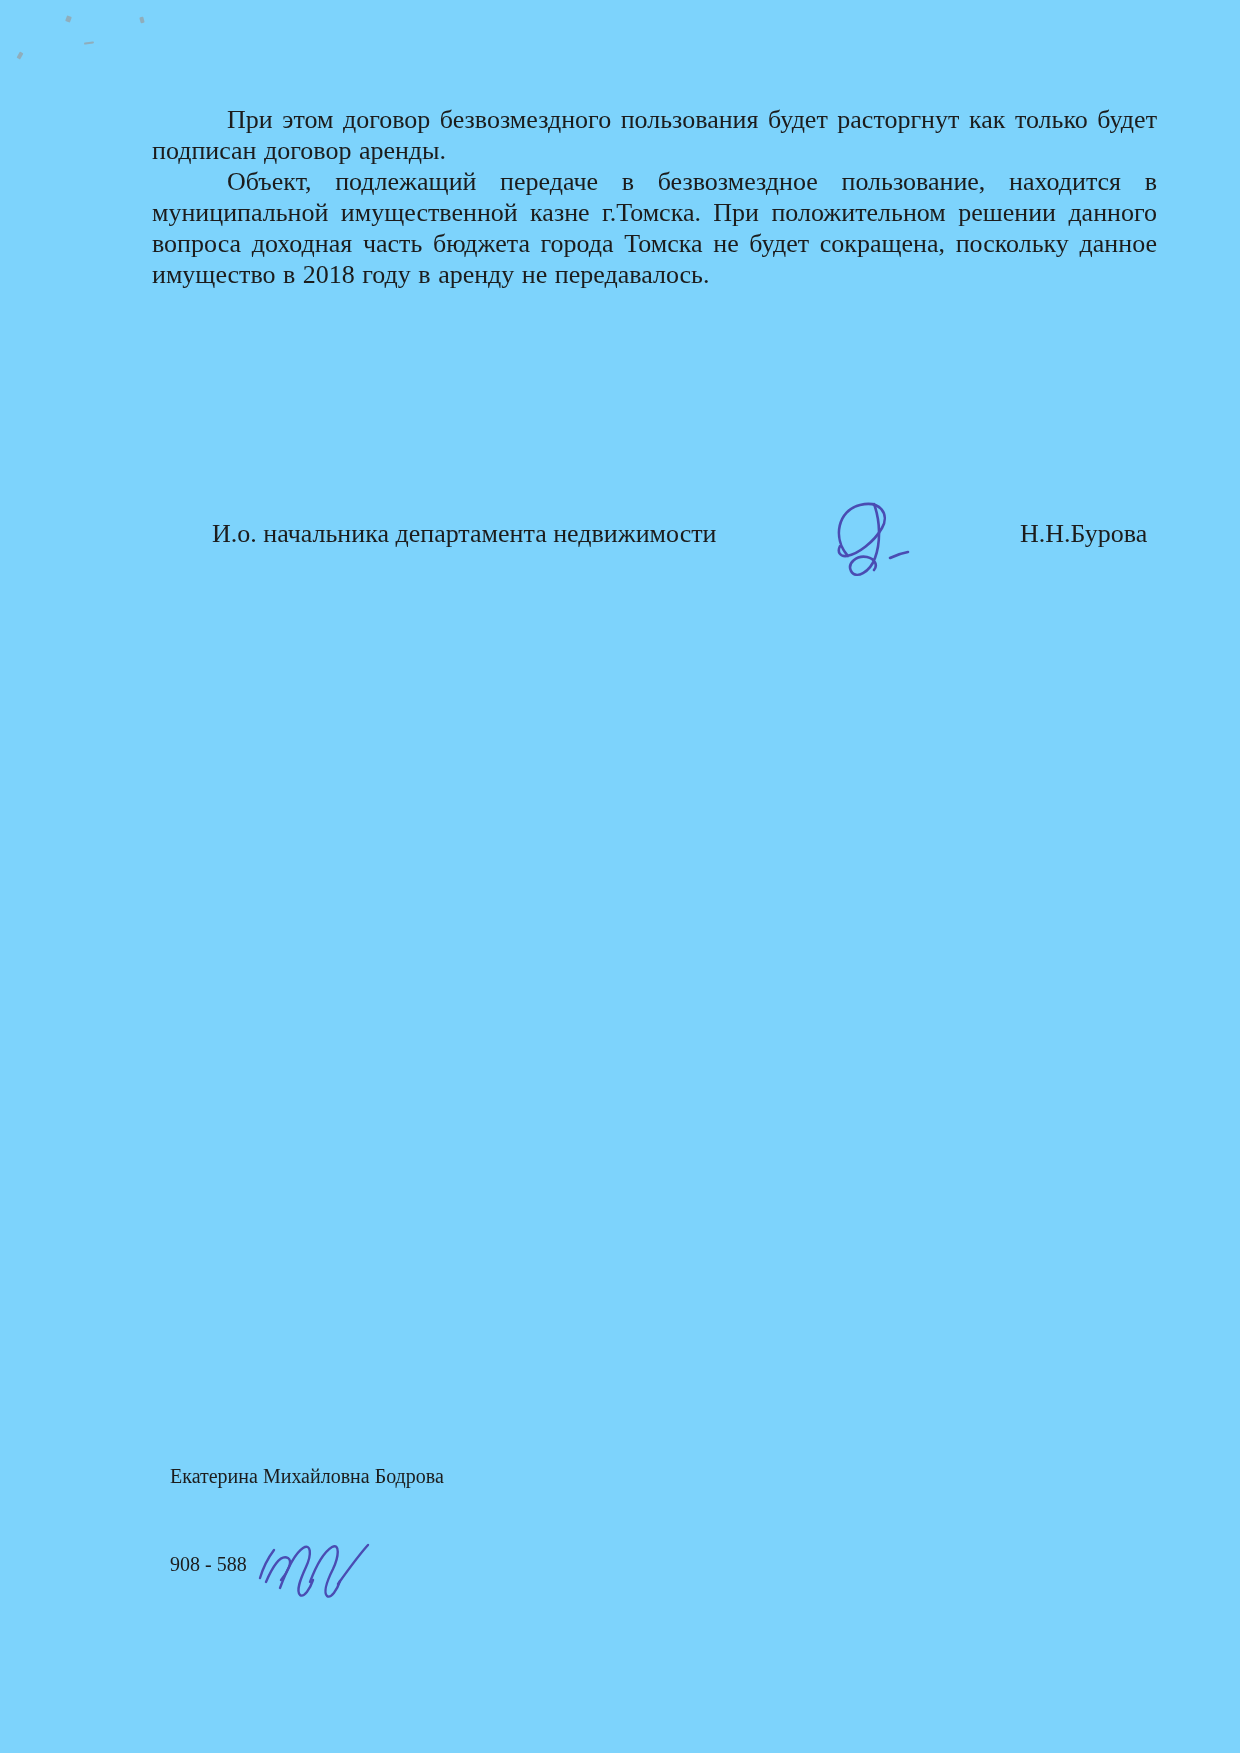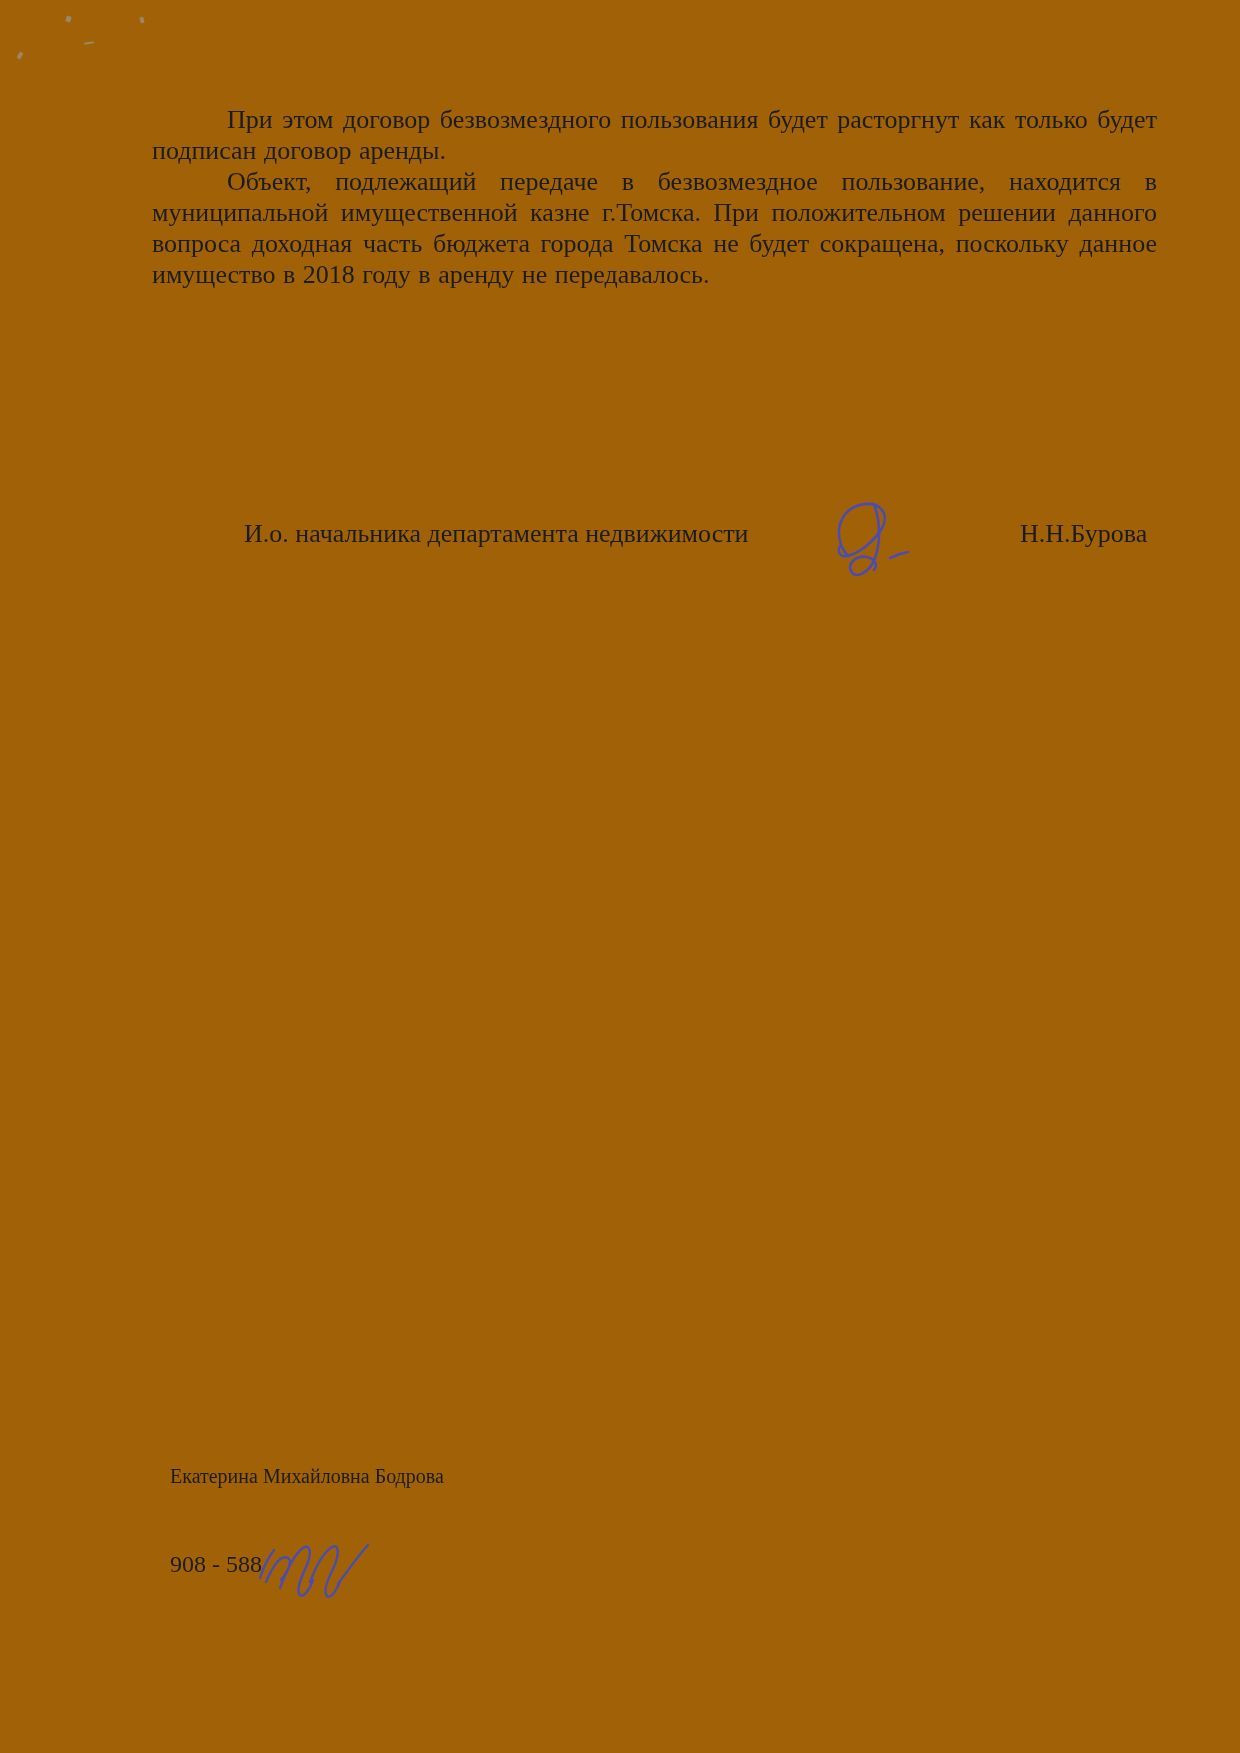--- a/index.html
+++ b/index.html
@@ -4,21 +4,21 @@
 <style>
   html, body {
     margin: 0;
     padding: 0;
     background: #ffffff;
   }
   .page {
     position: relative;
     width: 1240px;
     height: 1753px;
-    background: #a16207;
+    background: #7dd3fc;
     font-family: "Liberation Serif", "DejaVu Serif", serif;
     color: #1c1c1c;
     overflow: hidden;
   }
   .body-text {
     position: absolute;
     left: 152px;
     top: 104px;
     width: 1005px;
     font-size: 26px;
@@ -30,21 +30,21 @@
   .body-text p {
     margin: 0;
     text-indent: 75px;
     word-spacing: 1px;
   }
   .body-text p.bold {
     font-weight: bold;
   }
   .signoff-title {
     position: absolute;
-    left: 244px;
+    left: 212px;
     top: 518px;
     font-size: 26px;
     line-height: 31px;
     white-space: nowrap;
   }
   .signoff-name {
     position: absolute;
     left: 1020px;
     top: 518px;
     font-size: 26px;
@@ -61,21 +61,21 @@
     left: 170px;
     top: 1464px;
     font-size: 20px;
     line-height: 24px;
     white-space: nowrap;
   }
   .footer-phone {
     position: absolute;
     left: 170px;
     top: 1552px;
-    font-size: 24px;
+    font-size: 20px;
     line-height: 24px;
     white-space: nowrap;
   }
   .signature-footer {
     position: absolute;
     left: 252px;
     top: 1536px;
   }
   .speck {
     position: absolute;

